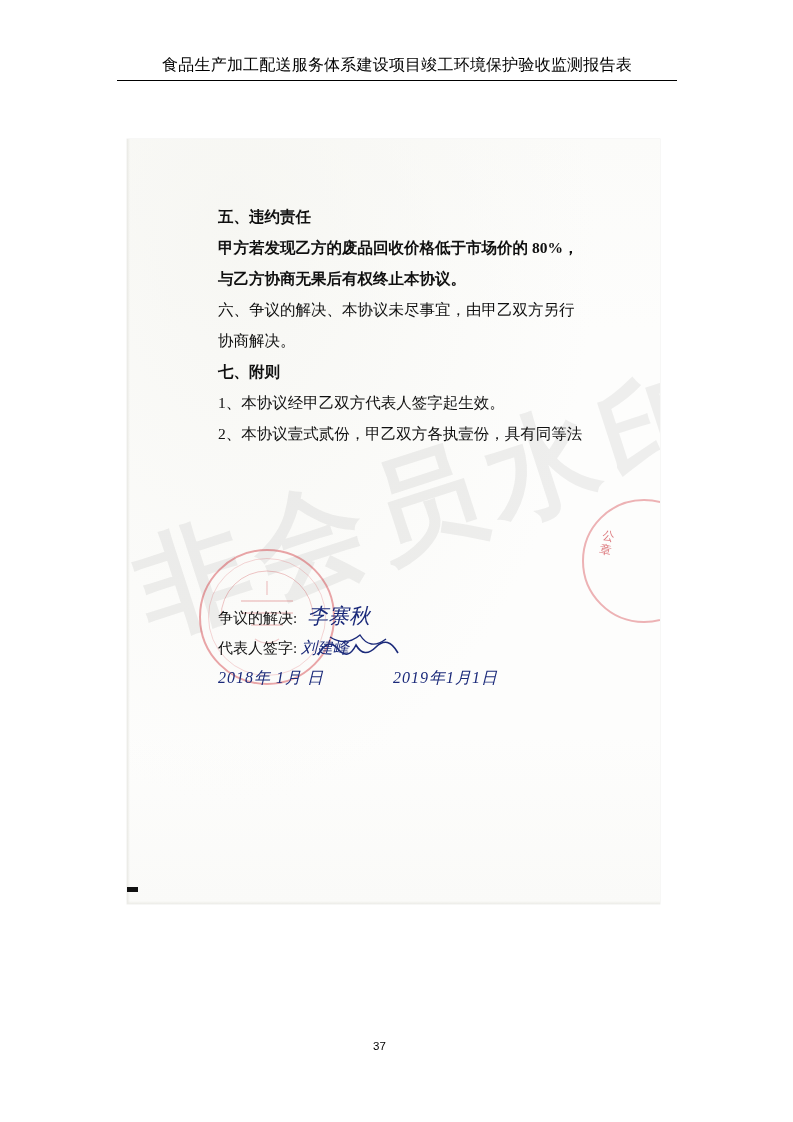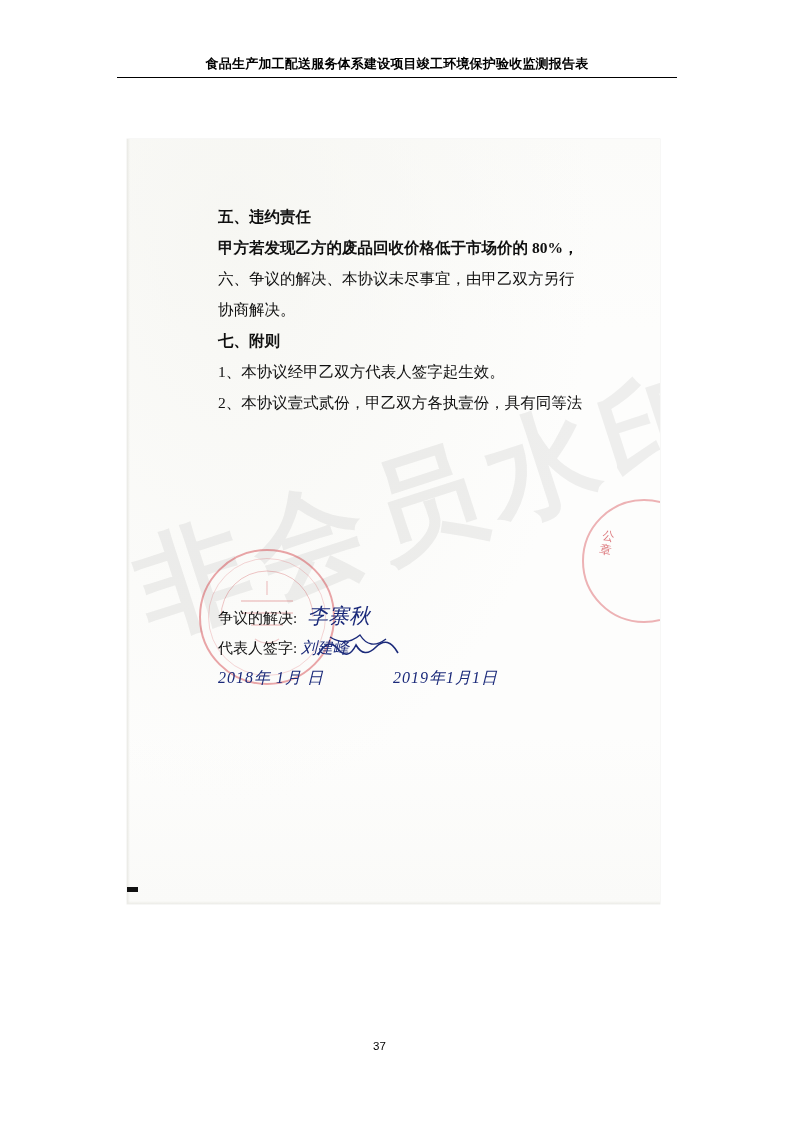--- a/index.html
+++ b/index.html
@@ -18,22 +18,22 @@
   
   .page-header {
     position: absolute;
     left: 117px;
     top: 55px;
     width: 560px;
     text-align: center;
   }
   .page-header .title {
     font-family: "Liberation Sans", sans-serif;
-    font-size: 13px;
-    font-weight: bold;
+    font-size: 16px;
+    font-weight: normal;
     color: #000;
     letter-spacing: 0.2px;
     white-space: nowrap;
   }
   .page-header .rule {
     margin-top: 4px;
     border-bottom: 1.4px solid #000;
     width: 560px;
   }
 
@@ -227,20 +227,21 @@
 <div class="scan">
   <div class="scan-edge-left"></div>
   <div class="scan-edge-bottom"></div>
   <div class="scan-corner-mark"></div>
 
   <div class="watermark">非会员水印</div>
 
   <div class="doc-text">
     <p class="bold">五、违约责任</p>
     <p class="bold">甲方若发现乙方的废品回收价格低于市场价的 80%，</p>
+    <p class="bold">与乙方协商无果后有权终止本协议。</p>
     <p>六、争议的解决、本协议未尽事宜，由甲乙双方另行</p>
     <p>协商解决。</p>
     <p class="bold">七、附则</p>
     <p>1、本协议经甲乙双方代表人签字起生效。</p>
     <p>2、本协议壹式贰份，甲乙双方各执壹份，具有同等法</p>
   </div>
 
   <div class="seal">
     <svg class="seal-text" viewBox="0 0 132 132">
       <path d="M20 66 a46 46 0 0 1 92 0" fill="none" stroke="rgba(198,36,44,0.35)" stroke-width="1"></path>

